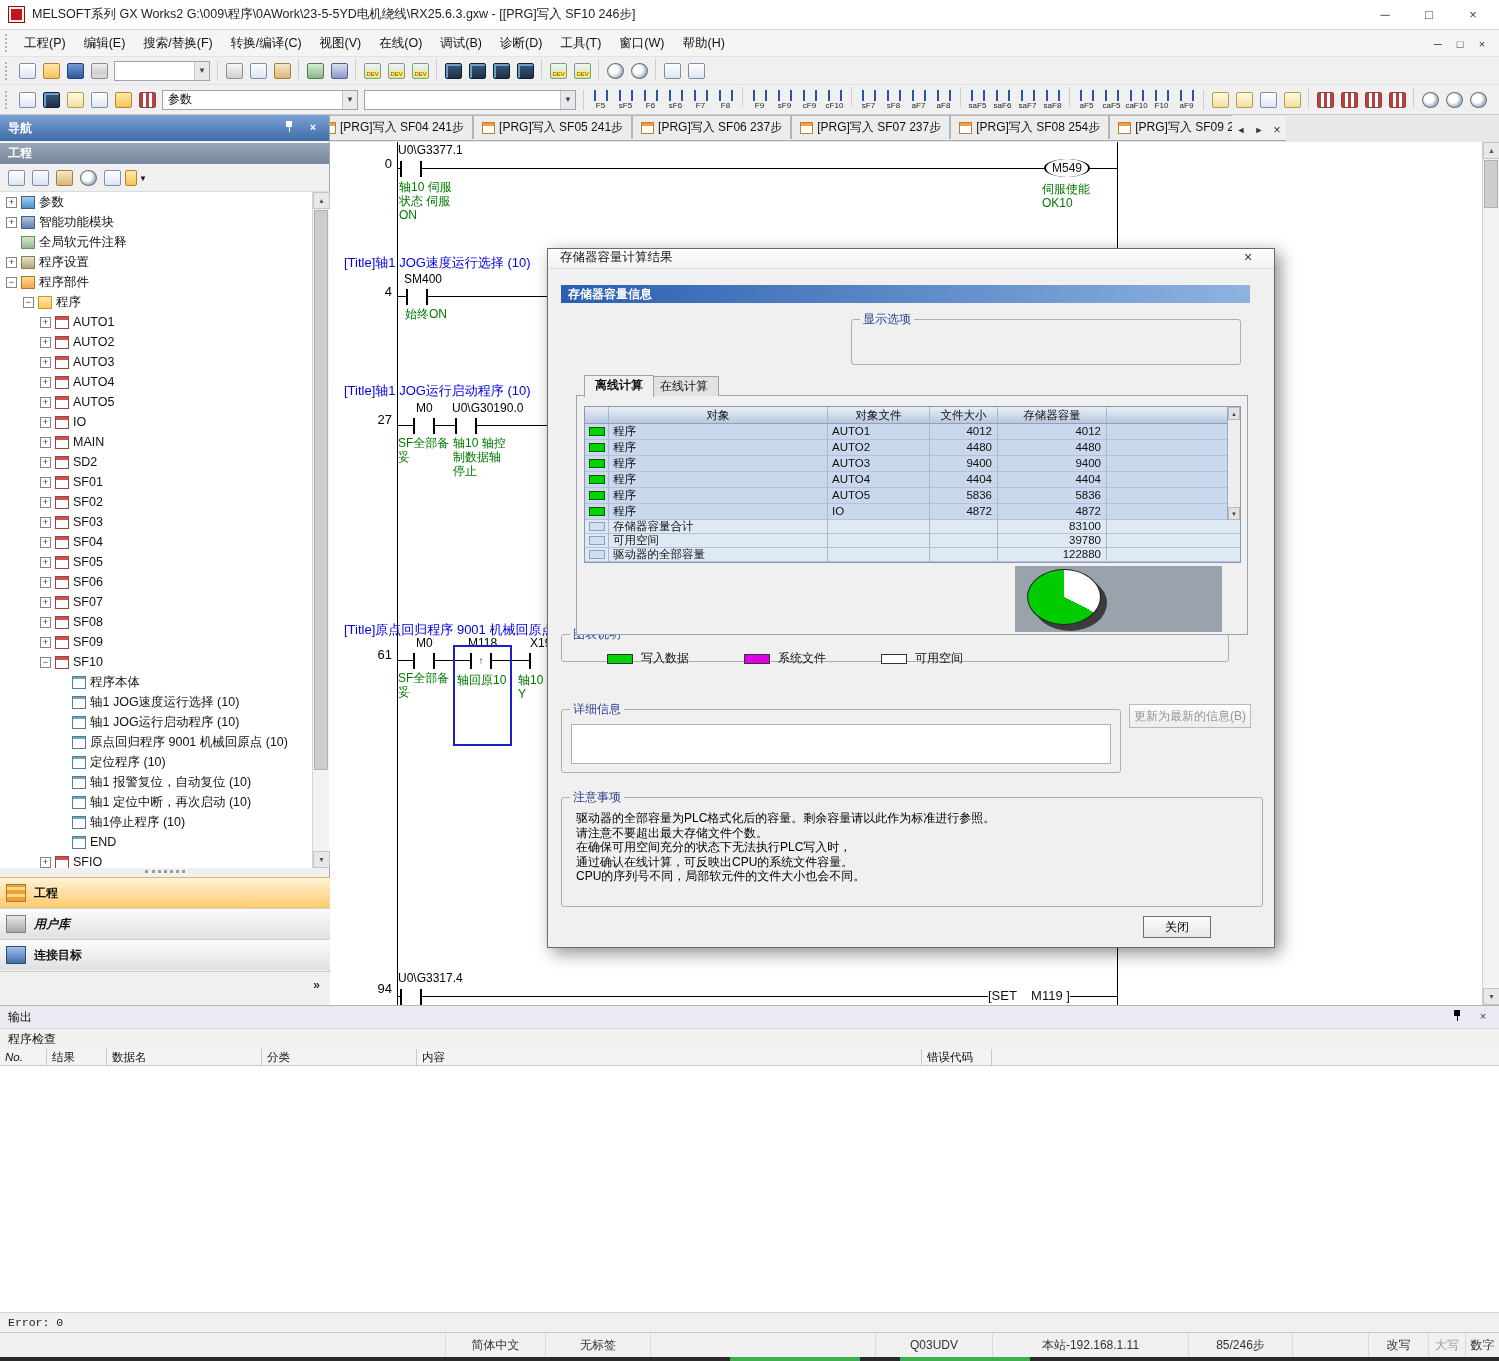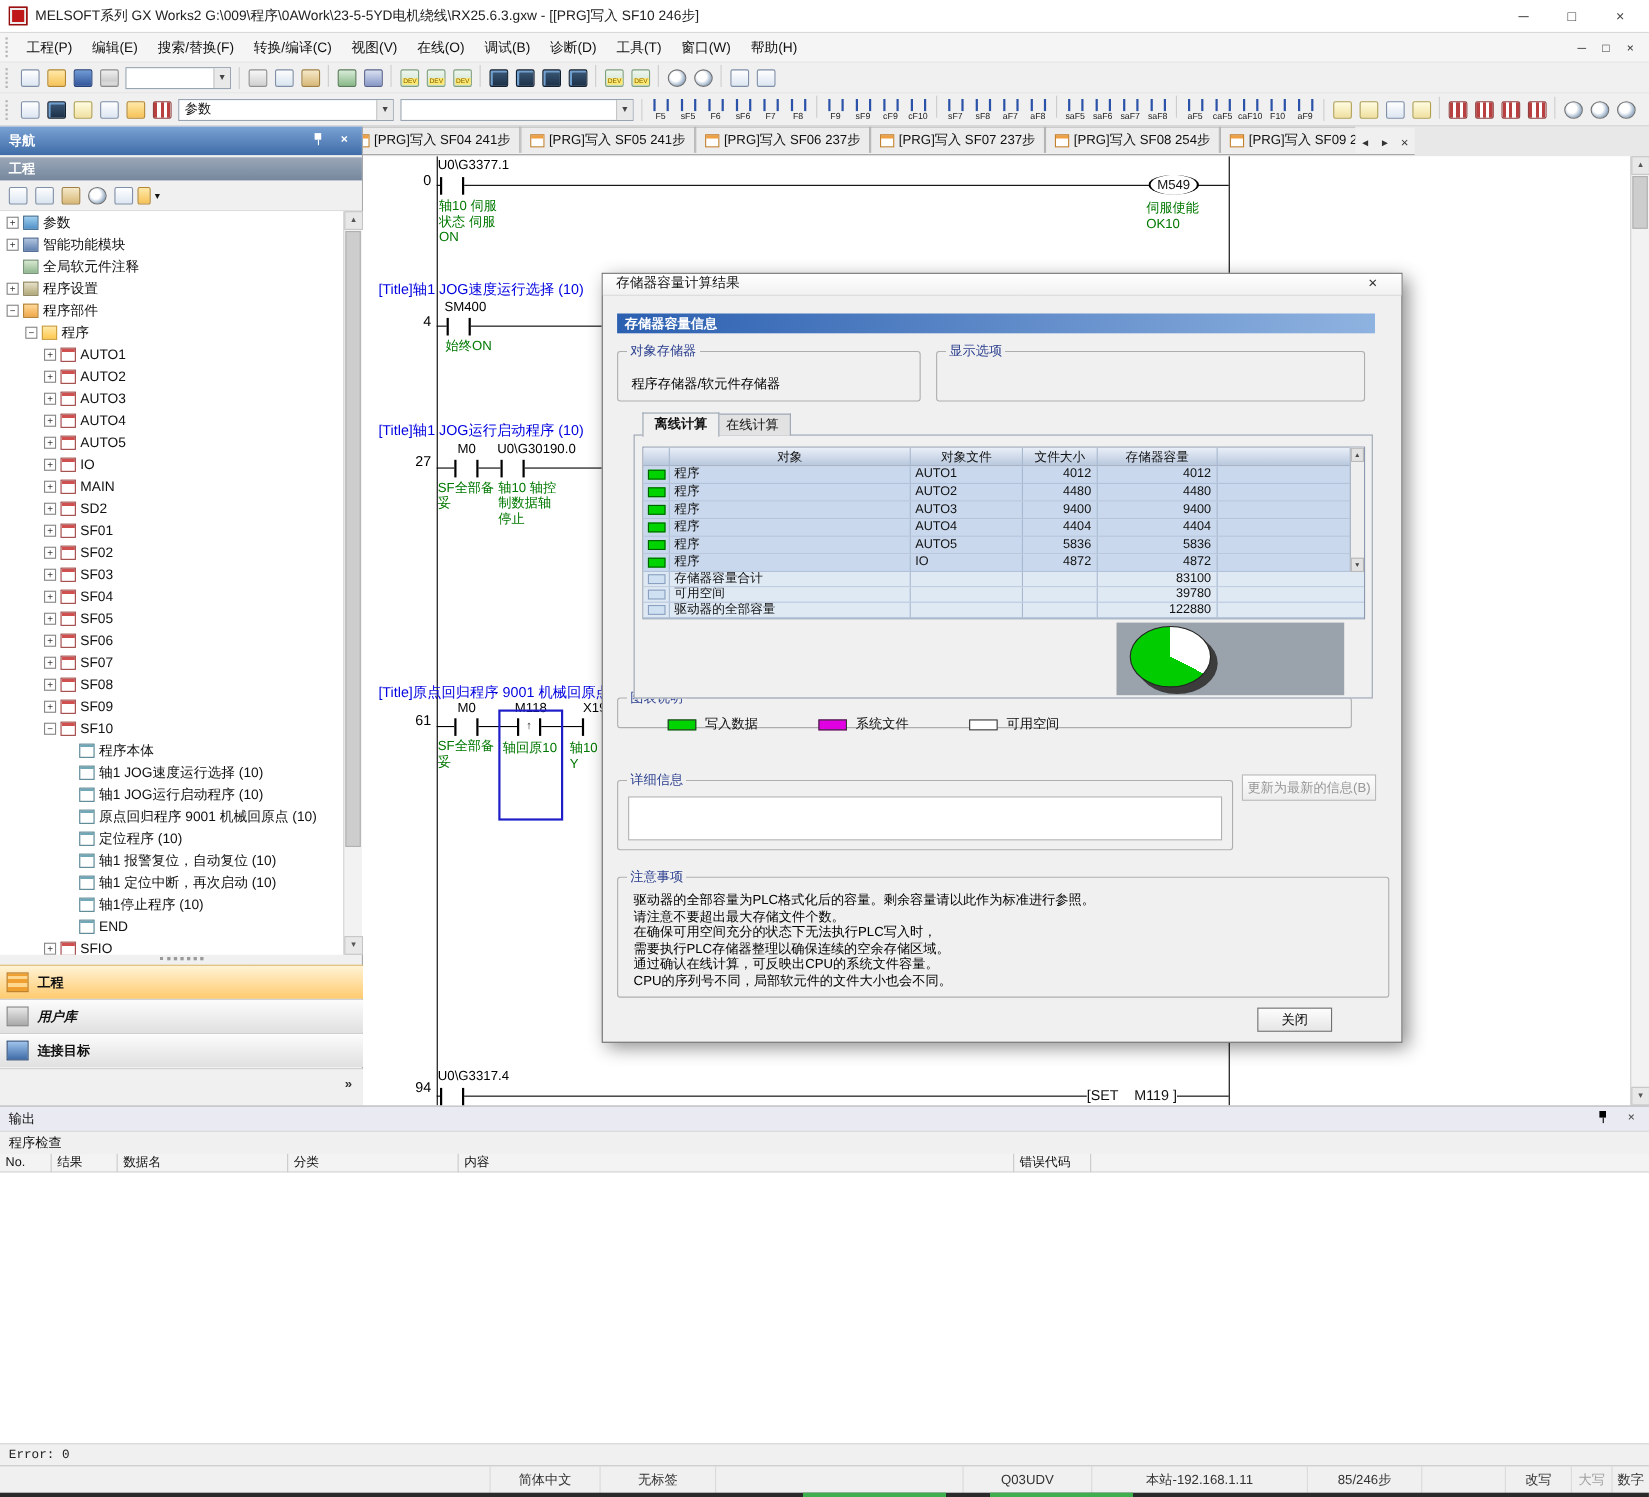--- a/index.html
+++ b/index.html
@@ -801,24 +801,20 @@
     </div>
   </div>
 
   <div class="dialog">
     <div class="dlg-title">
       <span>存储器容量计算结果</span>
       <span class="dlg-x">×</span>
     </div>
     <div class="dlg-header">存储器容量信息</div>
 
-    <fieldset class="grp" style="left:13px;top:62px;width:276px;height:54px">
-      <legend>对象存储器</legend>
-      <div class="grp-val">程序存储器/软元件存储器</div>
-    </fieldset>
 
     <fieldset class="grp" style="left:303px;top:62px;width:390px;height:54px">
       <legend>显示选项</legend>
     </fieldset>
 
     <span class="dtab active" style="left:36px">离线计算</span>
     <span class="dtab" style="left:101px">在线计算</span>
     <div class="tabpane"></div>
 
     <div class="mtable">
@@ -988,39 +984,38 @@
       <div class="detail-box"></div>
     </fieldset>
     <button class="upd-btn">更新为最新的信息(B)</button>
 
     <fieldset class="grp" style="left:13px;top:540px;width:702px;height:118px">
       <legend>注意事项</legend>
       <div class="notes-body">
           <div class="note-line">驱动器的全部容量为PLC格式化后的容量。剩余容量请以此作为标准进行参照。</div>
           <div class="note-line">请注意不要超出最大存储文件个数。</div>
           <div class="note-line">在确保可用空间充分的状态下无法执行PLC写入时，</div>
-          <div class="note-line">需要执行PLC存储器整理以确保连续的空余存储区域。</div>
           <div class="note-line">通过确认在线计算，可反映出CPU的系统文件容量。</div>
           <div class="note-line">CPU的序列号不同，局部软元件的文件大小也会不同。</div>
         </div>
     </fieldset>
 
     <button class="close-btn">关闭</button>
   </div>
 
   <div class="output-caption abs">
     <span>输出</span>
     <span class="capbtns" style="margin-left:auto;display:flex;gap:10px">
       <span class="capbtn"><span class="pinic" style="filter:invert(1)"></span></span>
       <span class="capbtn">×</span>
     </span>
   </div>
   <div class="out-section abs">程序检查</div>
   <div class="out-header abs">
-      <span class="ohead" style="width: 47px;">No.</span>
+      <span class="ohead" style="width: 47px; font-style: italic;">No.</span>
       <span class="ohead" style="width: 60px;">结果</span>
       <span class="ohead" style="width: 155px;">数据名</span>
       <span class="ohead" style="width: 155px;">分类</span>
       <span class="ohead" style="width: 505px;">内容</span>
       <span class="ohead" style="width: 70px;">错误代码</span>
     </div>
   <div class="out-body abs"></div>
   <div class="error-line abs">Error: 0</div>
 
   <div class="statusbar abs">

